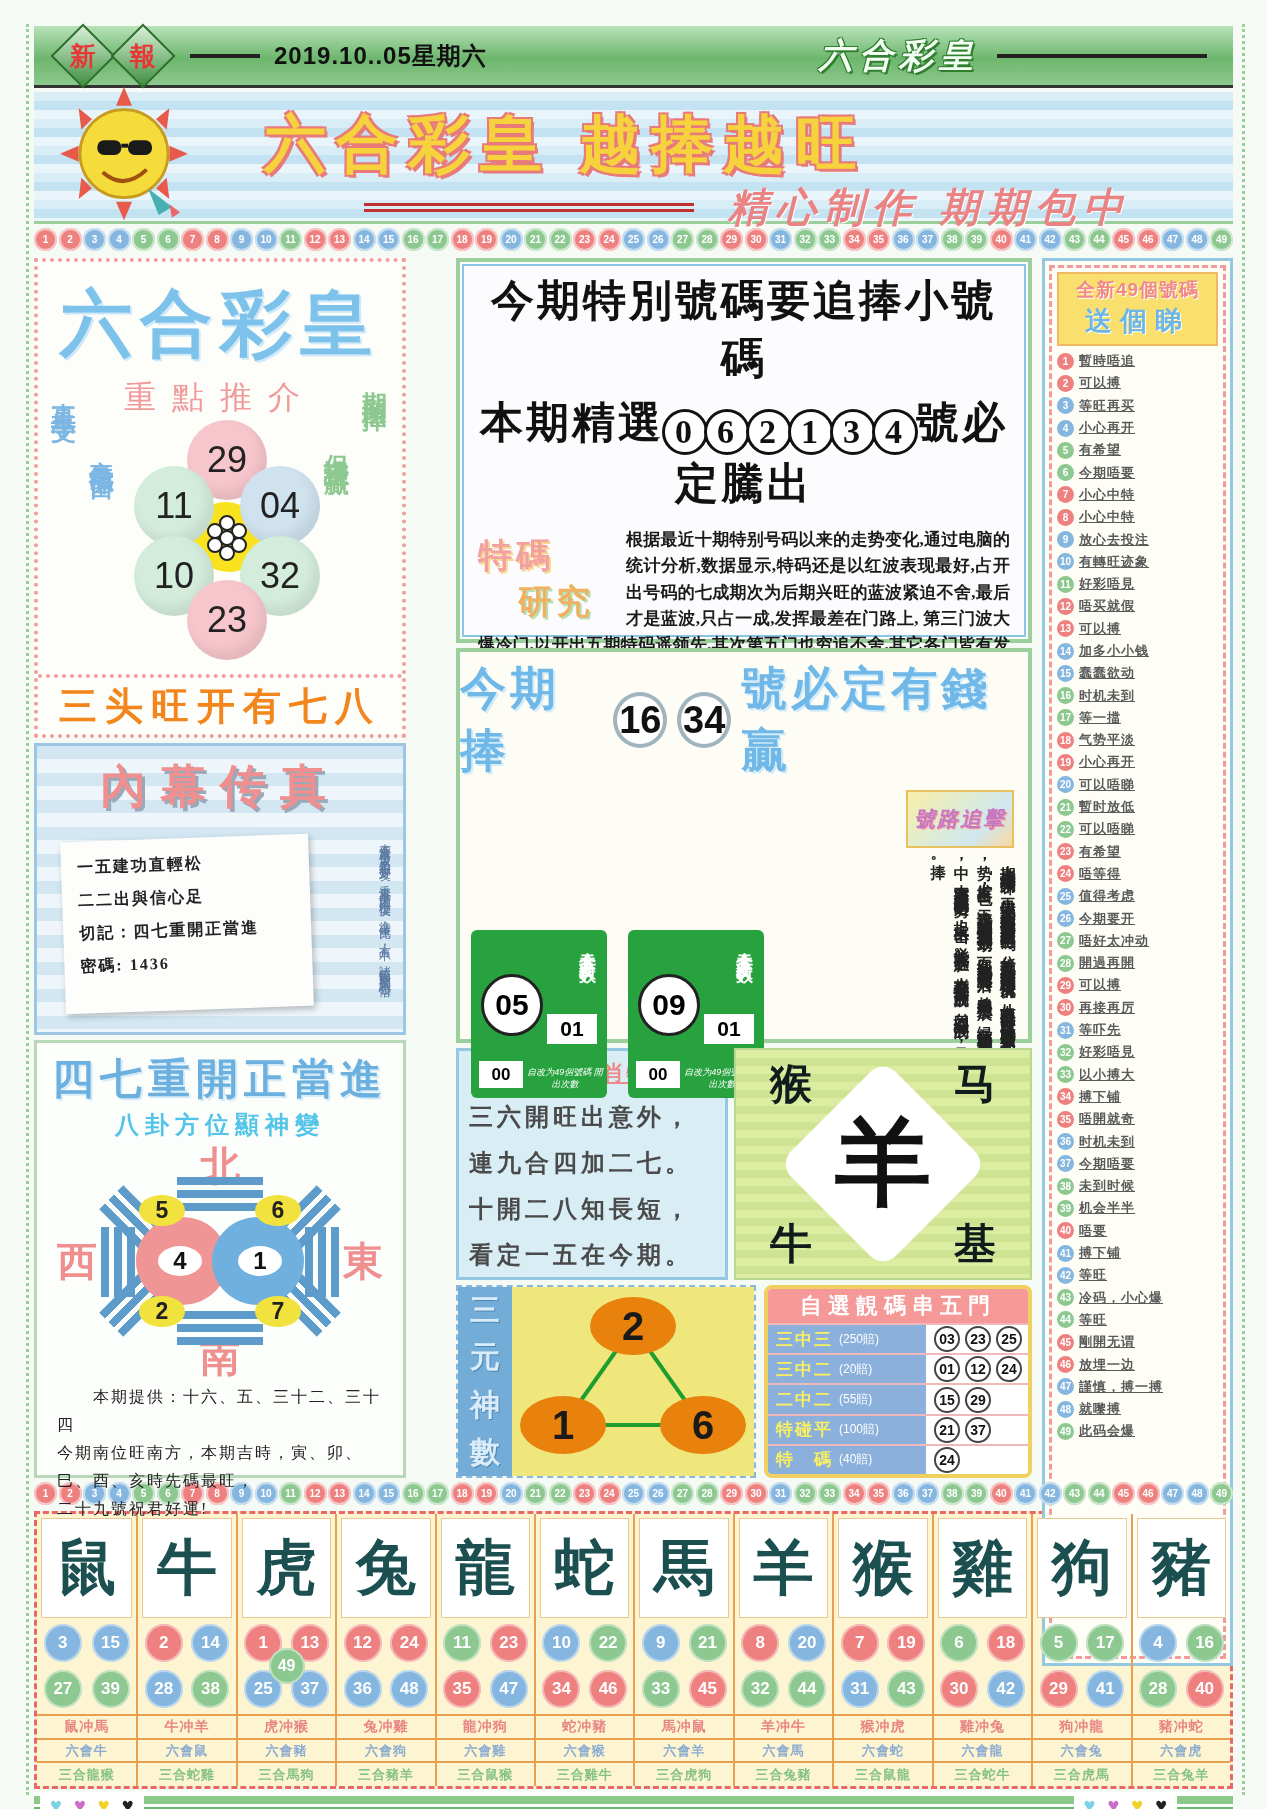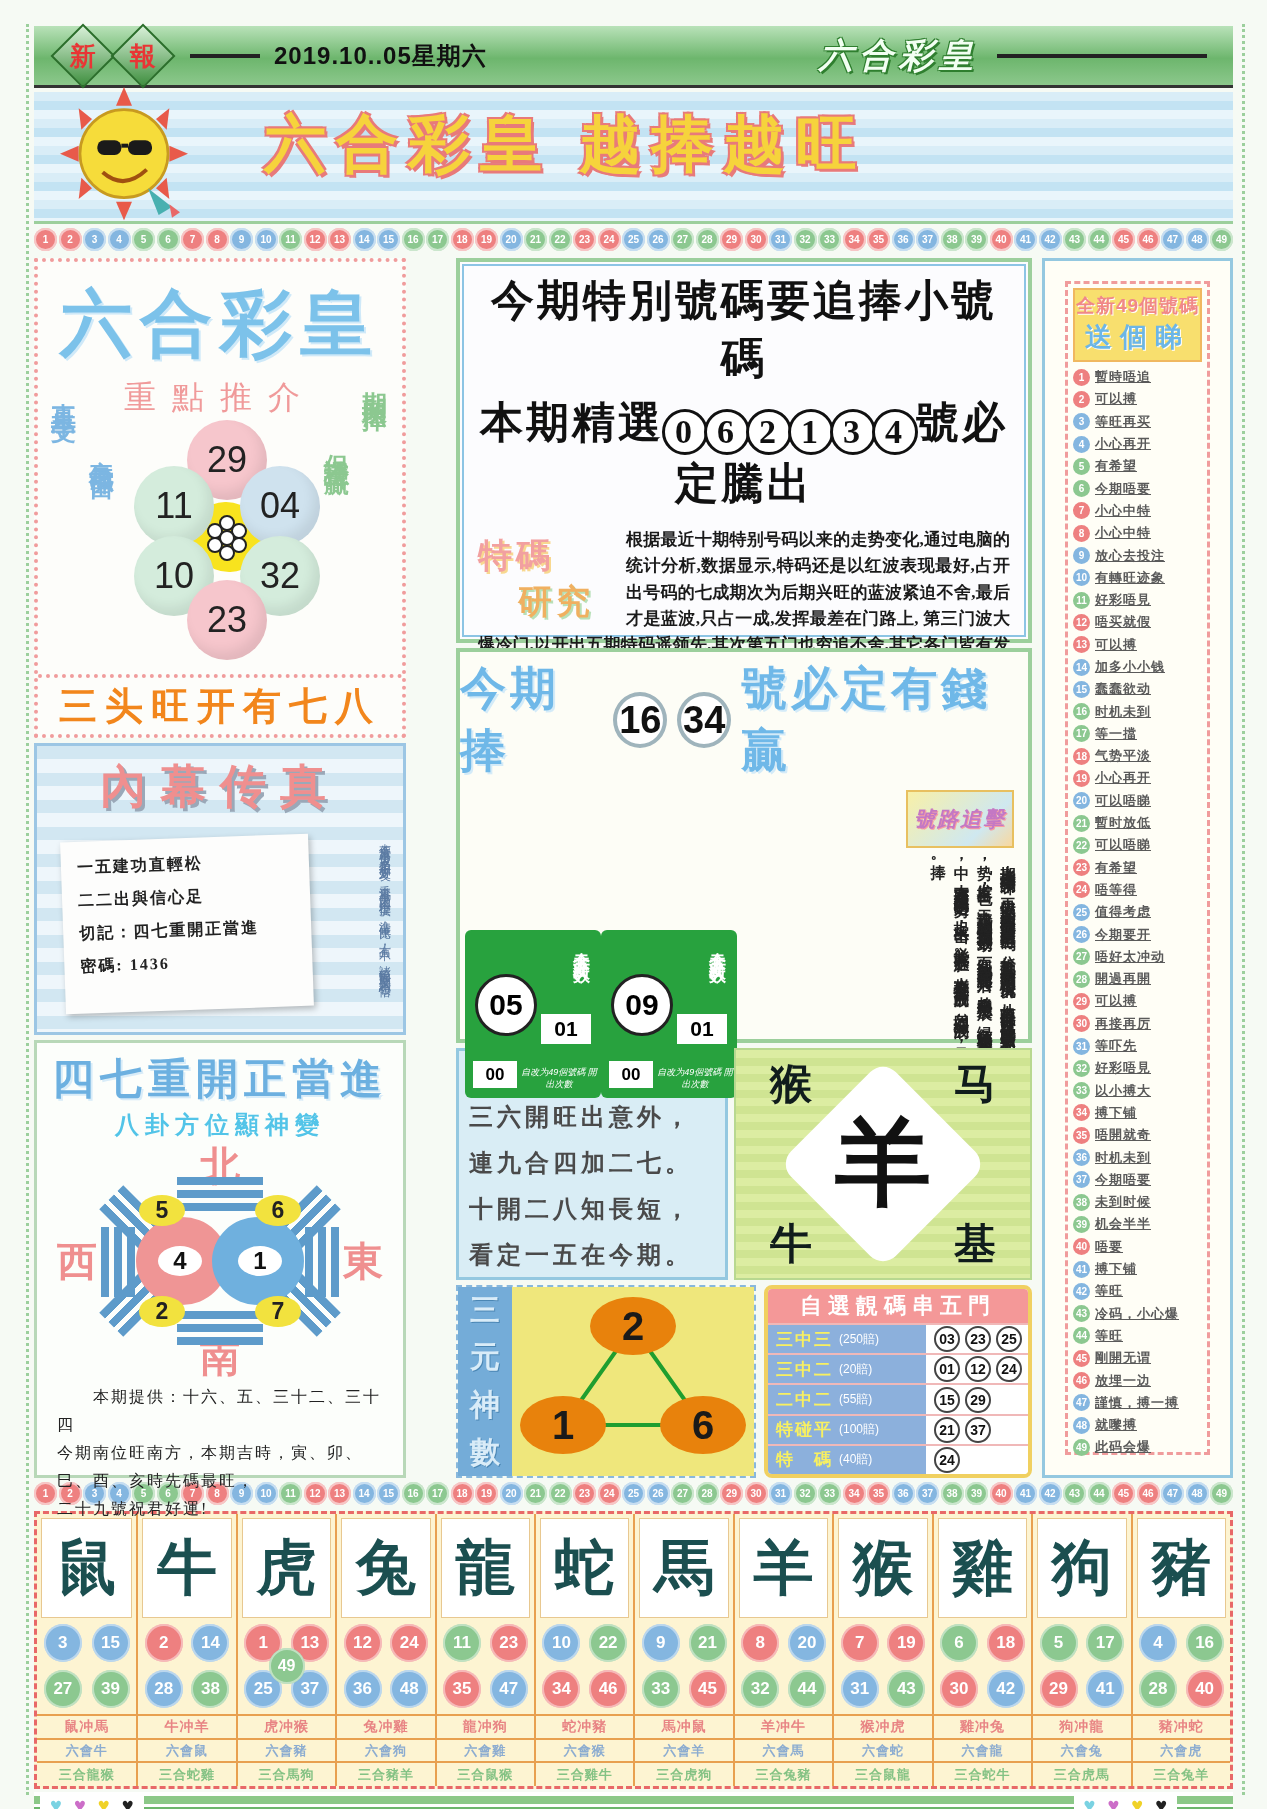--- a/index.html
+++ b/index.html
@@ -127,21 +127,21 @@
   .sp-title .t { font-size:46px; font-weight:bold; letter-spacing:4px; color:#6fb8e8; text-shadow:2px 2px 0 #d4ebf8; }
   .sp-ball { width:56px; height:56px; border:4px solid #9fb4bc; border-radius:50%; background:#fff;
              display:flex; align-items:center; justify-content:center; font-size:38px; font-weight:bold; color:#111; }
   .sp-body { position:relative; height:316px; margin-top:4px; }
   .sp-badge { position:absolute; right:14px; top:4px; width:108px; height:58px; background:linear-gradient(135deg,#f8f0a8,#cfe8f0 70%,#f8d8a0);
               border:2px solid #e8c060; display:flex; align-items:center; justify-content:center;
               font-size:21px; font-weight:bold; font-style:italic; color:#c478c4; letter-spacing:2px;
               text-shadow:1px 1px 0 #f8a0a0; }
   .vtext { position:absolute; right:8px; top:66px; height:246px; width:590px; writing-mode:vertical-rl;
            font-size:15.5px; color:#222; letter-spacing:2px; line-height:1.5; font-weight:bold; }
-  .gtables { position:absolute; left:5px; bottom:4px; display:flex; gap:0; }
+  .gtables { position:absolute; left:11px; bottom:4px; display:flex; gap:21px; }
   .gtable { position:relative; width:136px; height:168px; background:#28a23e; border-radius:6px; color:#fff; }
   .gt-circle { position:absolute; left:10px; top:44px; width:62px; height:62px; background:#fff; border:3px solid #222;
                border-radius:50%; color:#000; font-size:30px; font-weight:bold; display:flex; align-items:center; justify-content:center; }
   .gt-head { position:absolute; right:8px; top:8px; height:66px; writing-mode:vertical-rl; font-size:17px; font-weight:bold; letter-spacing:3px; }
   .gt-val { position:absolute; right:10px; top:84px; width:50px; height:30px; background:#fff; color:#000;
             display:flex; align-items:center; justify-content:center; font-size:21px; font-weight:bold; }
   .gt-zero { position:absolute; left:8px; bottom:10px; width:44px; height:27px; background:#fff; color:#000;
              display:flex; align-items:center; justify-content:center; font-size:17px; font-weight:bold; }
   .gt-note { position:absolute; right:2px; bottom:8px; width:80px; font-size:9px; font-style:italic; text-align:center; line-height:1.35; }
 
@@ -173,21 +173,21 @@
              display:flex; align-items:center; justify-content:center; }
   .zx-row { flex:1; display:flex; align-items:stretch; border-top:2px solid #f0b8b8; }
   .zx-label { width:158px; background:#8cb0dc; display:flex; align-items:center; padding-left:8px; gap:6px; }
   .zx-label .lbl { color:#f8f060; font-size:17px; font-weight:bold; letter-spacing:2px; }
   .zx-label .odds { color:#fff; font-size:12px; }
   .zx-vals { flex:1; display:flex; align-items:center; gap:5px; padding-left:8px; background:#fff; }
   .zx-ball { width:26px; height:26px; border:2px solid #444; border-radius:50%; display:flex; align-items:center;
              justify-content:center; font-size:14px; font-weight:bold; color:#111; background:#fff; }
 
   
-  .sidebar { border:3px solid #94c8e0; background:#fffef6; padding:20px; height:1220px; }
+  .sidebar { border:3px solid #94c8e0; background:#fffef6; padding:4px; height:1408px; }
   .sb-inner { border:3px dashed #f09c9c; height:100%; padding:4px 5px; }
   .sb-head { background:#f8df6e; border:2px solid #f0b860; padding:3px 0 5px 0; }
   .sb-h1 { text-align:center; font-size:19px; font-weight:bold; color:#f08888; text-shadow:1px 1px 0 #fff; letter-spacing:1px; }
   .sb-h2 { text-align:center; font-size:27px; font-weight:bold; color:#6cb6e6; letter-spacing:8px; text-shadow:1px 1px 0 #fff; }
   .sb-list { margin-top:4px; }
   .sb-item { display:flex; align-items:center; gap:5px; height:22.3px; }
   .sb-num { width:17px; height:17px; border-radius:50%; color:#fff; font-size:10px; font-weight:bold;
             display:flex; align-items:center; justify-content:center; flex:0 0 17px; }
   .sb-txt { font-size:13px; color:#5a5a5a; font-weight:bold; text-decoration:underline; letter-spacing:1px; white-space:nowrap; }
 
@@ -255,20 +255,24 @@
         <circle cx="60" cy="52" r="33" fill="#f6dc3a" stroke="#c89a20" stroke-width="2"></circle>
         <rect x="40" y="42" width="18" height="11" rx="5" fill="#1a1a1a"></rect>
         <rect x="63" y="42" width="18" height="11" rx="5" fill="#1a1a1a"></rect>
         <line x1="58" y1="46" x2="63" y2="46" stroke="#1a1a1a" stroke-width="3"></line>
         <path d="M44,66 Q60,80 77,64" fill="none" stroke="#a05010" stroke-width="3"></path>
         <polygon points="78,78 96,92 86,98" fill="#48b0b0"></polygon>
         <polygon points="94,90 102,96 96,100" fill="#e86868"></polygon>
       </svg>
     </div>
     <div class="banner-title">六合彩皇  越捧越旺</div>
+    <div class="banner-sub">
+      <div class="sub-line"></div>
+      <div class="txt">精心制作  期期包中</div>
+    </div>
   </div>
 
   <div class="strip">
       <span class="ball red">1</span>
       <span class="ball red">2</span>
       <span class="ball blue">3</span>
       <span class="ball blue">4</span>
       <span class="ball green">5</span>
       <span class="ball green">6</span>
       <span class="ball red">7</span>

